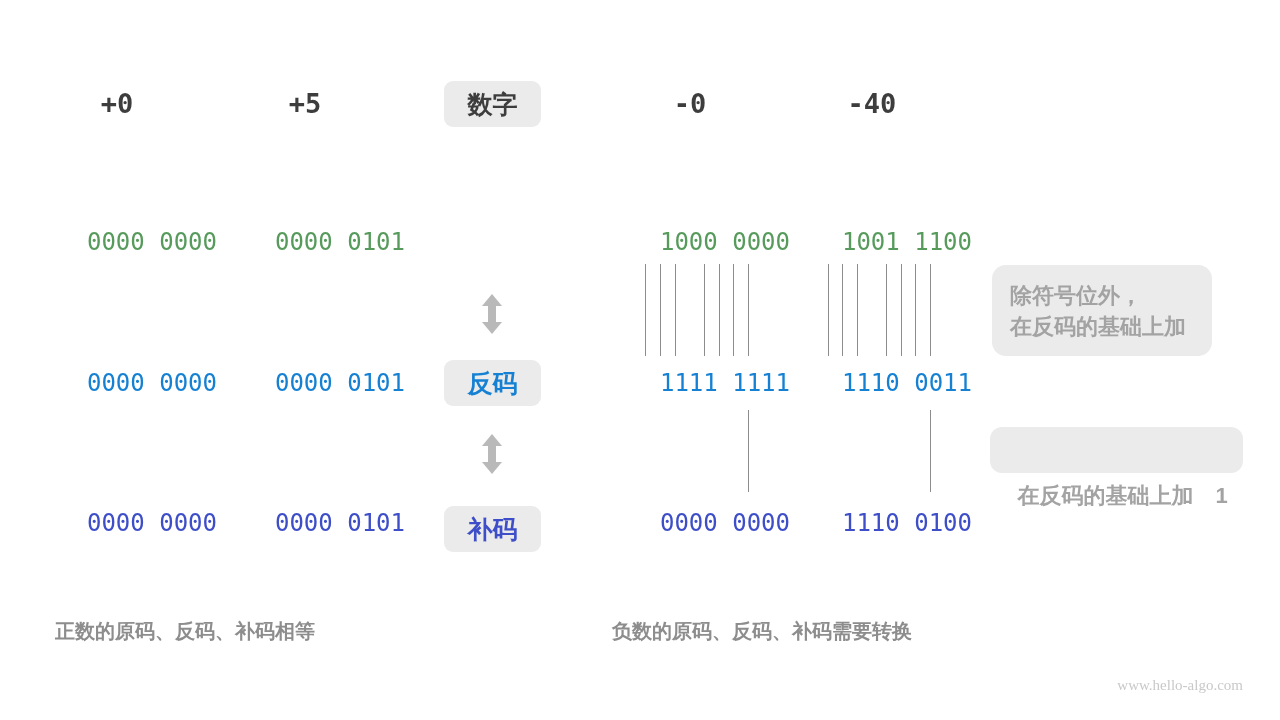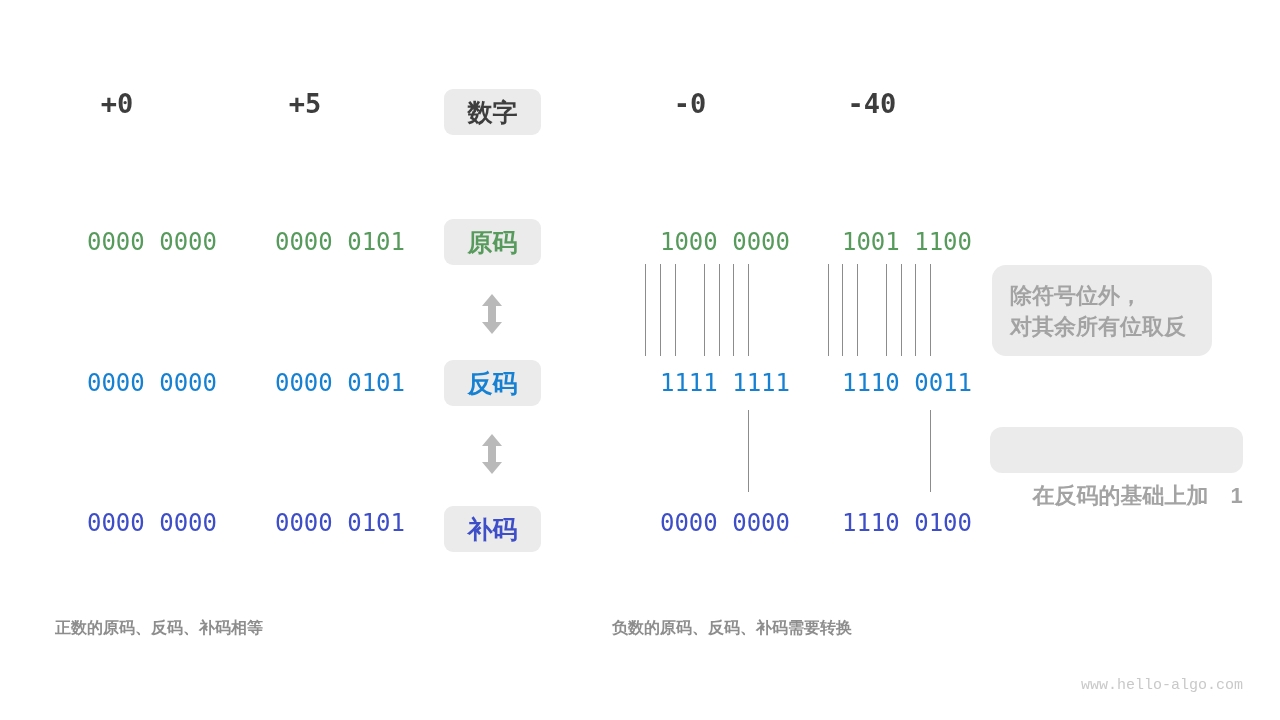--- a/index.html
+++ b/index.html
@@ -19,71 +19,68 @@
     font-size:27px; font-weight:bold; line-height:32px;
     color:#3d3d3d;
   }
   
   .tag {
     position:absolute; left:444px; width:97px; height:46px;
     background:#ebebeb; border-radius:9px;
     display:flex; align-items:center; justify-content:center;
     font-size:25px; font-weight:bold;
   }
-  .tag-digit { color:#3d3d3d;margin-top:8px; }
+  .tag-digit { color:#3d3d3d; }
   .c-green  { color:#579b5c; }
   .c-blue   { color:#1681d3; }
   .c-indigo { color:#3d4ec8; }
   
   .vline { position:absolute; width:1px; background:#8c8c8c; }
   .vline-flip { top:264px; height:92px; }
   .vline-add  { top:410px; height:82px; }
   
   .updown-arrow { position:absolute; left:480px; width:24px; height:40px; }
   
   .note {
     position:absolute; background:#ebebeb; color:#a3a3a3;
     font-weight:bold; font-size:22px;
   }
   .note-flip {
     left:992px; top:265px; width:220px; height:91px; border-radius:14px;
     padding:15px 0 8px 18px; box-sizing:border-box; line-height:31px;
   }
   .note-add {
     left:990px; top:427px; width:253px; height:46px; border-radius:12px;
-    line-height:46px; padding-left:18px; box-sizing:border-box; white-space:pre;
+    line-height:46px; padding-left:3px; box-sizing:border-box; white-space:pre;
   }
   
   .caption {
-    position:absolute; top:618px; font-size:16px; font-weight:bold;
+    position:absolute; top:618px; font-size:20px; font-weight:bold;
     color:#8d8d8d; white-space:nowrap;
   }
   .watermark {
     position:absolute; left:1073px; top:677px; width:170px; text-align:right;
-    font-family:Liberation Mono, monospace; font-size:15px; color:#c9c9c9;
+    font-family:Liberation Serif, serif; font-size:15px; color:#c9c9c9;
   }
 </style>
 </head>
 <body>
 
 <div class="canvas">
 
   <div class="hdr-cell" style="left:17px;top:88px">+0</div>
   <div class="hdr-cell" style="left:205px;top:88px">+5</div>
   <div class="tag tag-digit" style="top:81px">
     <span>数字</span>
   </div>
   <div class="hdr-cell" style="left:590px;top:88px">-0</div>
   <div class="hdr-cell" style="left:772px;top:88px">-40</div>
 
   <div class="num-cell c-green" style="left:17px;top:226px">0000 0000</div>
   <div class="num-cell c-green" style="left:205px;top:226px">0000 0101</div>
-  <div class="tag" style="top:219px">
-    <span class="c-green">原码</span>
-  </div>
   <div class="num-cell c-green" style="left:590px;top:226px">1000 0000</div>
   <div class="num-cell c-green" style="left:772px;top:226px">1001 1100</div>
 
   <div class="vline vline-flip" style="left:645px"></div>
   <div class="vline vline-flip" style="left:660px"></div>
   <div class="vline vline-flip" style="left:675px"></div>
   <div class="vline vline-flip" style="left:704px"></div>
   <div class="vline vline-flip" style="left:719px"></div>
   <div class="vline vline-flip" style="left:733px"></div>
   <div class="vline vline-flip" style="left:748px"></div>
@@ -97,21 +94,21 @@
   <div class="vline vline-flip" style="left:930px"></div>
 
   <svg class="updown-arrow" style="top:294px" viewBox="0 0 24 40">
     <polygon points="12,0 2,12 22,12" fill="#b9b9b9"></polygon>
     <rect x="8" y="10" width="8" height="20" fill="#b9b9b9"></rect>
     <polygon points="12,40 2,28 22,28" fill="#b9b9b9"></polygon>
   </svg>
 
   <div class="note note-flip">
     <div>除符号位外，</div>
-    <div>对其余所有位取反</div>
+    <div>在反码的基础上加</div>
   </div>
 
   <div class="num-cell c-blue" style="left:17px;top:367px">0000 0000</div>
   <div class="num-cell c-blue" style="left:205px;top:367px">0000 0101</div>
   <div class="tag" style="top:360px">
     <span class="c-blue">反码</span>
   </div>
   <div class="num-cell c-blue" style="left:590px;top:367px">1111 1111</div>
   <div class="num-cell c-blue" style="left:772px;top:367px">1110 0011</div>
 

